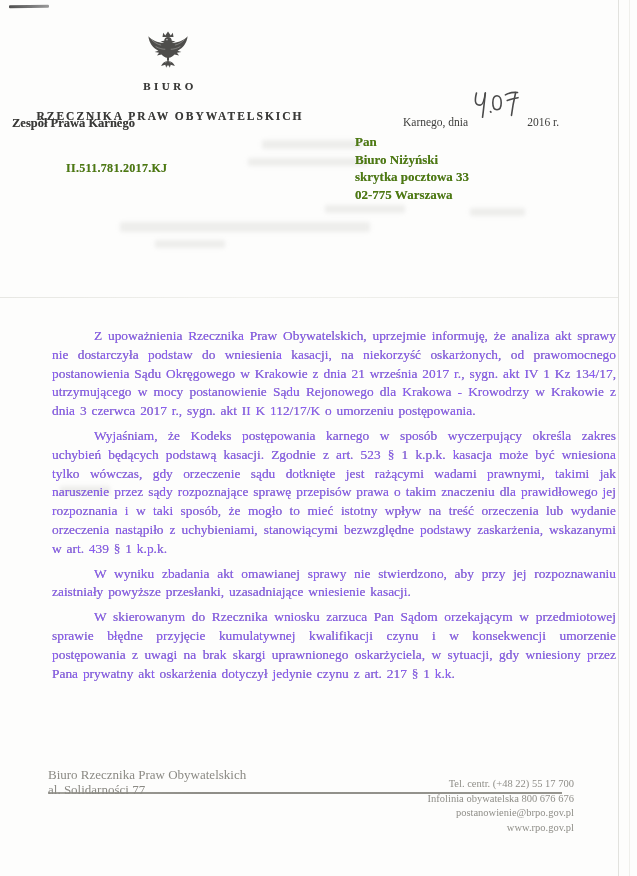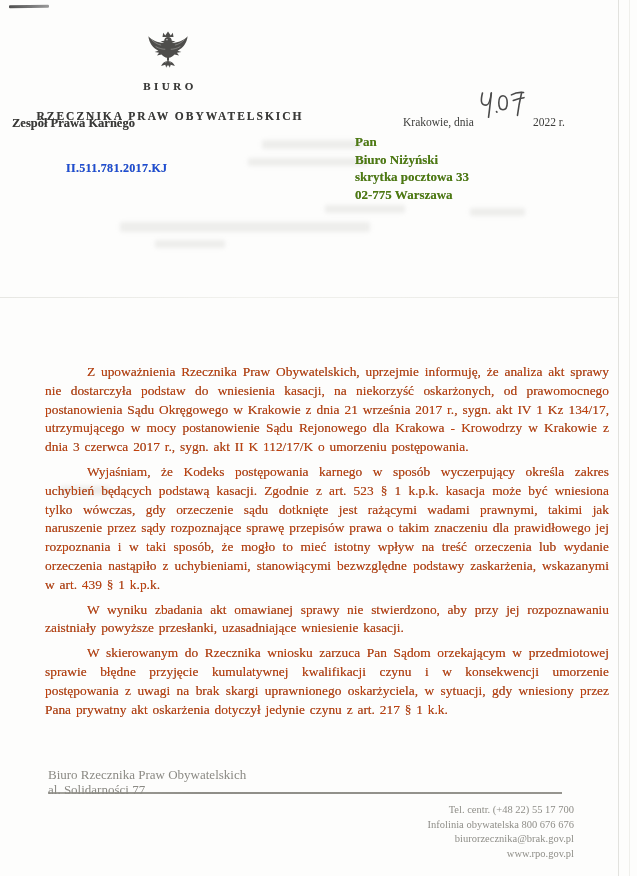--- a/index.html
+++ b/index.html
@@ -46,50 +46,49 @@
     text-shadow:0 0 0.5px rgba(60,60,60,0.5);
   }
   .dateline{
     position:absolute;left:403px;top:88px;
     display:flex;align-items:baseline;
     font-size:11.5px;color:#3d3d3b;white-space:nowrap;
   }
   .handwriting{display:inline-block;width:56px;height:38px;margin:0 2px -12px 1px;}
   .refnum{
     position:absolute;left:66px;top:161px;
-    font-weight:bold;font-size:12px;letter-spacing:0.3px;color:#1d4ed8;
+    font-weight:bold;font-size:12px;letter-spacing:0.3px;color:#4d7c0f;
     text-shadow:0 0 0.5px rgba(60,60,60,0.5);
   }
   .recipient{
     position:absolute;left:355px;top:133px;
     font-weight:bold;font-size:13px;line-height:17.5px;color:#4d7c0f;
     text-shadow:0 0 0.5px rgba(60,60,60,0.5);
   }
   
   .body-text{
-    position:absolute;left:45px;top:327px;width:564px;
-    font-size:13.4px;line-height:18.8px;color:#c2410c;
+    position:absolute;left:52px;top:327px;width:564px;
+    font-size:13.4px;line-height:18.8px;color:#8b5cf6;
     text-shadow:0 0 0.55px rgba(55,55,55,0.6);
-    margin-top:36px;
   }
   .para{
     margin:0 0 6px 0;
     text-indent:42px;
     text-align:justify;
     word-spacing:1.5px;
   }
   
   .sep-line{position:absolute;left:48px;top:792px;width:514px;height:2px;
     background:linear-gradient(to right,#a3a29c,#8f8e88 30%,#96958f);}
   .footer-left{
     position:absolute;left:48px;top:768px;
     font-size:13px;line-height:14.5px;color:#8b8a84;
   }
   .footer-right{
-    position:absolute;right:74px;top:803px;text-align:right;
+    position:absolute;right:74px;top:777px;text-align:right;
     font-size:10.5px;line-height:14.5px;color:#8f8e88;
   }
 </style>
 </head>
 <body>
 
 <div class="page">
 
   <div class="artifact-dash"></div>
   <div class="page-edge-line l1"></div>
@@ -119,33 +118,33 @@
       <circle cx="30.5" cy="14" r="0.9" fill="#fdfdfc"></circle>
     </svg>
   </div>
 
   <div class="office">
     <div class="line1">BIURO</div>
     <div class="line2">RZECZNIKA PRAW OBYWATELSKICH</div>
   </div>
 
   <div class="dateline">
-    <span>Krakowie, dnia</span>
+    <span>Karnego, dnia</span>
     <span class="handwriting" role="img" aria-label="4.07">
       <svg viewBox="0 0 60 40" width="56" height="38" xmlns="http://www.w3.org/2000/svg" stroke="#4a4a4a" stroke-width="1.7" fill="none" stroke-linecap="round">
         <path d="M8 5 C6 13 6 18 12 18 C15 18 16.5 12 17.5 5"></path>
         <path d="M17.5 5 C16.5 14 15.5 24 14.5 31"></path>
         <path d="M23 25 L23.5 25.5"></path>
         <path d="M30 8 C26.5 8 25.5 12 25.5 15.5 C25.5 19.5 27 23 30 23 C33 23 34.5 19.5 34.5 15.5 C34.5 12 33.5 8 30 8 Z"></path>
         <path d="M39 7 C43.5 4.5 48 4 52 4.5"></path>
         <path d="M50 4.5 C48 13 46.5 21 45.5 29"></path>
         <path d="M41 13 C45 11.5 49 10.5 52.5 10"></path>
       </svg>
     </span>
-    <span>2022 r.</span>
+    <span>2016 r.</span>
   </div>
 
   <div class="unit">Zespół Prawa Karnego</div>
 
   <div class="refnum">II.511.781.2017.KJ</div>
 
   <div class="recipient">
     <div>Pan</div>
     <div>Biuro Niżyński</div>
     <div>skrytka pocztowa 33</div>
@@ -160,17 +159,17 @@
   </div>
 
   <div class="sep-line"></div>
   <div class="footer-left">
     <div>Biuro Rzecznika Praw Obywatelskich</div>
     <div>al. Solidarności 77</div>
   </div>
   <div class="footer-right">
     <div>Tel. centr. (+48 22) 55 17 700</div>
     <div>Infolinia obywatelska 800 676 676</div>
-    <div>biurorzecznika@brak.gov.pl</div>
+    <div>postanowienie@brpo.gov.pl</div>
     <div>www.rpo.gov.pl</div>
   </div>
 
 </div>
 
 </body></html>

